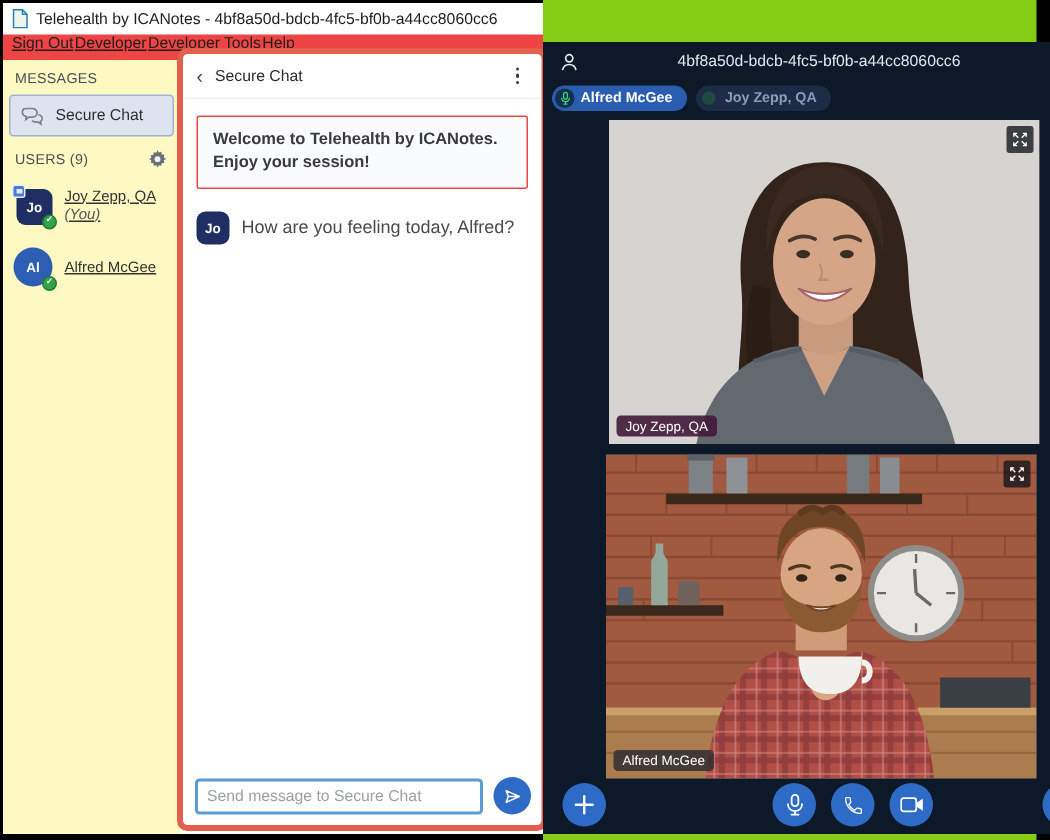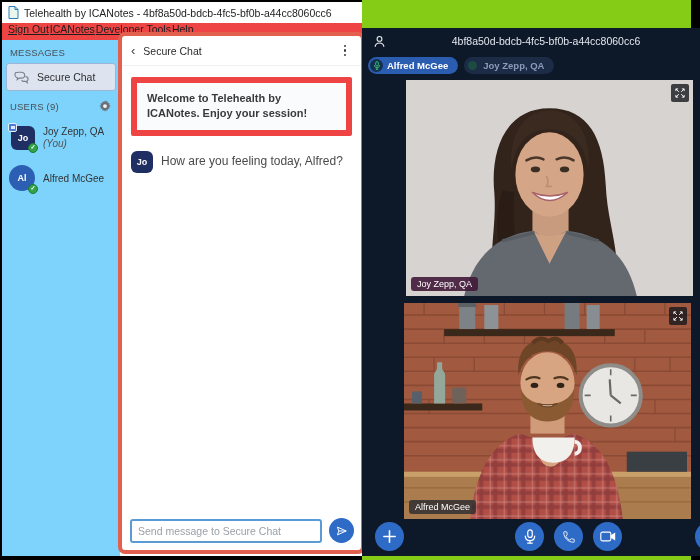--- a/index.html
+++ b/index.html
@@ -6,46 +6,46 @@
   html,body { background:#000; }
   body { font-family:"Liberation Sans", sans-serif; width:700px; height:560px; position:relative; overflow:hidden; }
   .app { position:absolute; inset:0; width:700px; height:560px; background:#000; }
 
   
   .left-window { position:absolute; left:2px; top:2px; width:364px; height:554px; background:#fff; overflow:hidden; }
   .titlebar { height:21px; display:flex; align-items:center; gap:5px; padding:0 6px; font-size:10.5px; color:#1d1d1d; background:#fff; }
   .menubar { height:17px; display:flex; align-items:flex-start; gap:1px; padding:0 6px; font-size:10.5px; color:#1d1d1d; background:#ef4444; }
   .menubar span { text-decoration:underline; cursor:default; }
 
-  .sidebar { position:absolute; left:0; top:38px; width:118px; bottom:0; background:#7dd3fc; }
+  .sidebar { position:absolute; left:0; top:38px; width:118px; bottom:0; background:#fef9c3; }
   .side-label { padding:7px 8px 5px; font-size:9.5px; color:#4a4f57; letter-spacing:.2px; }
   .secure-chat-item { margin:0 4px; height:28px; background:#dde4ef; border:1px solid #9db4d4; border-radius:3px; display:flex; align-items:center; gap:6px; padding:0 7px; cursor:pointer; }
   .secure-chat-item .lbl { font-size:10.5px; color:#2e2e2e; }
   .users-row { display:flex; justify-content:space-between; align-items:center; padding:9px 8px 4px; }
   .users-row .side-label { padding:0; }
   .user-item { display:flex; align-items:center; gap:7px; padding:7px 7px; cursor:pointer; }
   .avatar-wrap { position:relative; width:27px; height:27px; flex:0 0 auto; }
   .avatar-sq { width:24px; height:24px; margin:2px 0 0 2px; border-radius:6px; background:#1f2f63; color:#fff; font-size:9px; font-weight:bold; display:flex; align-items:center; justify-content:center; }
   .avatar-ci { width:26px; height:26px; border-radius:50%; background:#2c5fb3; color:#fff; font-size:9px; font-weight:bold; display:flex; align-items:center; justify-content:center; }
   .badge-tl { position:absolute; left:-1px; top:-1px; width:9px; height:9px; border-radius:2px; background:#4a7bd0; border:1px solid #e8ecf4; }
   .badge-tl:after { content:""; position:absolute; left:1.5px; top:2px; width:4px; height:2.5px; background:#dfe9fb; }
   .badge-br { position:absolute; right:-2px; bottom:-2px; width:10px; height:10px; border-radius:50%; background:#34a24b; border:1.5px solid #1f7a35; color:#fff; font-size:6px; line-height:7px; text-align:center; font-weight:bold; }
-  .user-name { font-size:10px; color:#333; line-height:1.2; }
+  .user-name { font-size:10px; color:#333; line-height:1.2;text-decoration:underline; }
   .you-suffix { font-style:italic; color:#555; }
 
   
   .chat-panel { position:absolute; left:116px; top:30px; right:1px; bottom:2px; background:#fff; border:4px solid #e4604e; border-radius:7px; overflow:hidden; }
   .chat-header { height:30px; display:flex; align-items:center; gap:8px; padding:0 9px; border-bottom:1px solid #f0f0f0; }
   .back-chevron { font-size:13px; color:#444; cursor:pointer; line-height:1; }
   .chat-title { font-size:10.5px; color:#2b2b2b; }
   .spacer { flex:1; }
   .kebab { width:14px; height:16px; display:flex; flex-direction:column; align-items:center; justify-content:center; gap:2px; cursor:pointer; }
   .kebab i { width:2.5px; height:2.5px; border-radius:50%; background:#3a3a3a; display:block; }
   .chat-body { position:absolute; left:0; right:0; top:31px; bottom:40px; padding:10px 9px; overflow:hidden; }
-  .welcome-box { border:6px solid #ef4444; border-radius:2px; background:#fafbfc; padding:8px 10px; font-size:11px; font-weight:bold; color:#3a3a3a; line-height:1.4; }
+  .welcome-box { border:1px solid #ef4444; border-radius:2px; background:#fafbfc; padding:8px 10px; font-size:11px; font-weight:bold; color:#3a3a3a; line-height:1.4; }
   .msg { display:flex; gap:8px; margin-top:15px; }
   .msg .avatar-sq { margin:0; width:22px; height:22px; }
   .msg-head { font-size:10.5px; }
   .msg-author { font-weight:bold; color:#1c2b4a; }
   .msg-time { font-size:8.5px; color:#9aa2ab; margin-left:5px; }
   .msg-text { font-size:12px; color:#4a4a4a; margin-top:3px; }
   .chat-input-row { position:absolute; left:8px; right:7px; bottom:7px; display:flex; align-items:center; gap:7px; }
   .chat-input { flex:1; height:24px; border:2px solid #5b9bd5; border-radius:3px; font-family:"Liberation Sans",sans-serif; font-size:10.5px; padding:0 6px; color:#444; outline:none; }
   .chat-input::placeholder { color:#9aa0a6; }
   .send-btn { width:25px; height:25px; border-radius:50%; background:#2e6bc6; border:none; display:flex; align-items:center; justify-content:center; cursor:pointer; flex:0 0 auto; }
@@ -86,21 +86,21 @@
     <div class="titlebar">
       <svg width="11" height="13" viewBox="0 0 11 13">
         <path d="M1 .5h6l3 3v9H1z" fill="#eaf5ec" stroke="#2a7fb8" stroke-width="1"></path>
         <path d="M7 .5v3h3" fill="none" stroke="#2a7fb8" stroke-width="1"></path>
       </svg>
       <span>Telehealth by ICANotes - 4bf8a50d-bdcb-4fc5-bf0b-a44cc8060cc6</span>
     </div>
 
     <div class="menubar">
       <span>Sign Out</span>
-      <span>ICANotes</span>
+      <span>Developer</span>
       <span>Developer Tools</span>
       <span>Help</span>
     </div>
 
     <div class="sidebar">
       <div class="side-label">MESSAGES</div>
 
       <div class="secure-chat-item">
         <svg width="17" height="15" viewBox="0 0 17 15">
           <path d="M2 2.5c-1.2 1-1.5 2.8-.5 4 .5.7 1.2 1.1 2 1.2l-.3 2 2-1.6h2.3c1.8 0 3.2-1.3 3.2-2.9S9.3 2.3 7.5 2.3H5.2c-1.3 0-2.4.1-3.2.2z" fill="none" stroke="#7a8088" stroke-width="1.1"></path>

